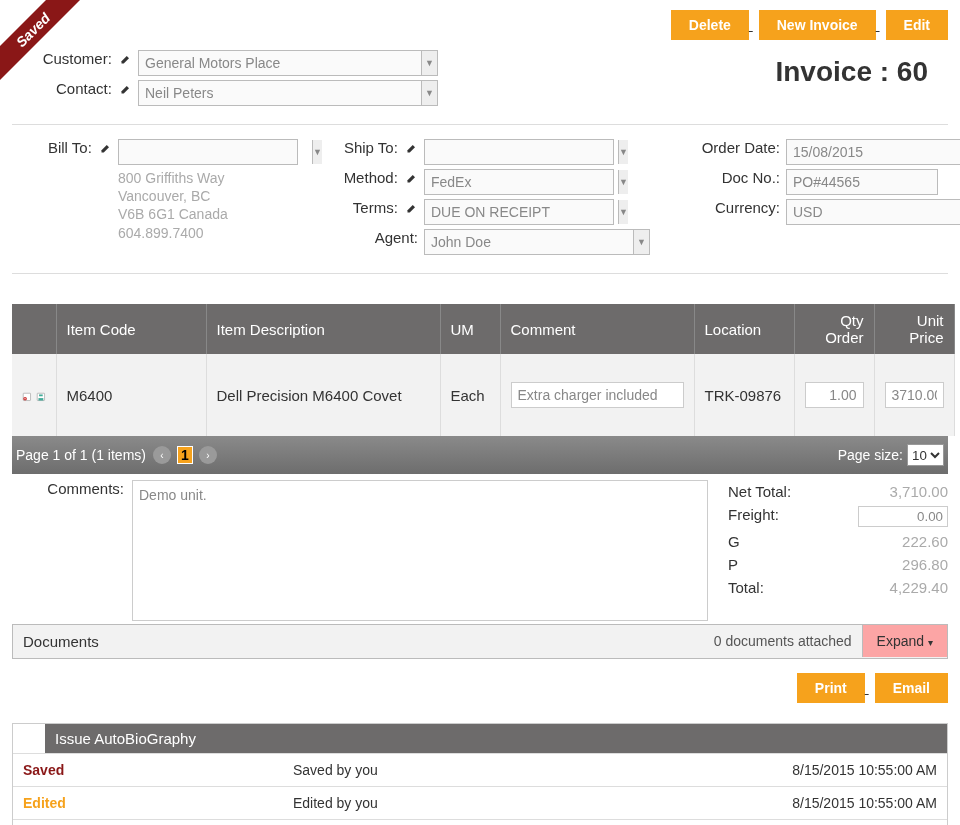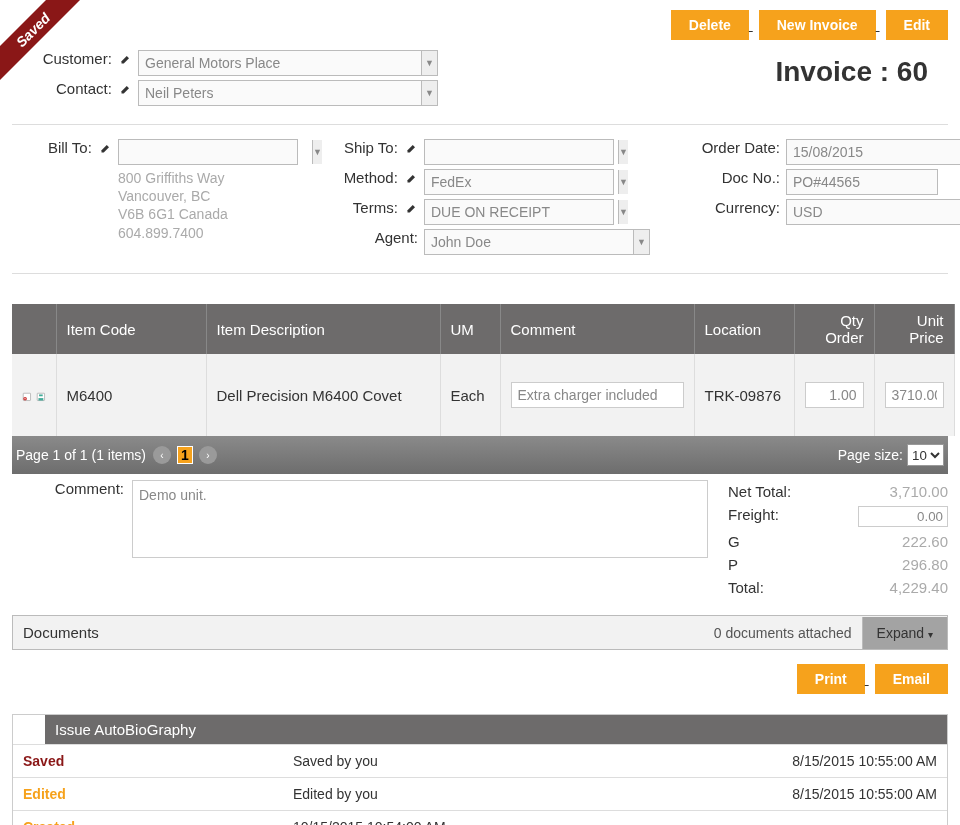--- a/index.html
+++ b/index.html
@@ -169,21 +169,21 @@
   margin-left: 4px;
   background: #fff;
   color: #333;
   border: 1px solid #999;
 }
 .below { display: flex; margin-top: 6px; }
 .comments-area { flex: 1; display: flex; }
 .comments-area label { width: 120px; text-align: right; padding-right: 8px; font-size: 15px; }
 .comments-area textarea {
   flex: 1;
-  height: 78px;
+  height: 141px;
   border: 1px solid #ccc;
   padding: 6px;
   font-family: inherit;
   font-size: 14px;
   color: #888;
   resize: none;
 }
 .totals {
   width: 220px;
   margin-left: 20px;
@@ -193,30 +193,30 @@
 .totals input.freight {
   width: 90px;
   text-align: right;
   border: 1px solid #ccc;
   padding: 2px 4px;
   font-family: inherit;
   color: #888;
 }
 .doc-bar {
   display: flex;
-  align-items: flex-end;
+  align-items: flex-start;
   border: 1px solid #bbb;
-  margin-top: 16px;
+  margin-top: 3px;
   background: #f2f2f2;
 }
 .doc-bar .lbl { padding: 8px 10px; flex: 1; font-size: 15px; }
 .doc-bar .att { padding: 8px 10px; color: #555; }
 .doc-bar .expand {
   padding: 8px 14px;
-  background: #a3a3a3;
+  background: #fca5a5;
   border-left: 1px solid #bbb;
   cursor: pointer;
 }
 .autobio { margin-top: 20px; border: 1px solid #ccc; }
 .autobio .ab-head {
   background: #6d6b6b;
   color: #fff;
   padding: 6px 10px;
   font-size: 15px;
   margin-left: 32px;
@@ -430,21 +430,21 @@
     <span class="page-cur">1</span>
     <span class="page-btn">›</span>
     <span class="spacer"></span>
     <span>Page size:</span>
     <select class="ps"><option>10</option></select>
   </div>
 </div>
 
 <div class="below">
   <div class="comments-area">
-    <label>Comment:</label>
+    <label>Comments:</label>
     <textarea style="">Demo unit.</textarea>
   </div>
   <div class="totals">
     <div class="trow">
         <span>Net Total:</span>
         <span class="val">3,710.00</span>
       </div>
     <div class="trow">
         <span>Freight:</span>
         <input class="freight" value="0.00" style="">

